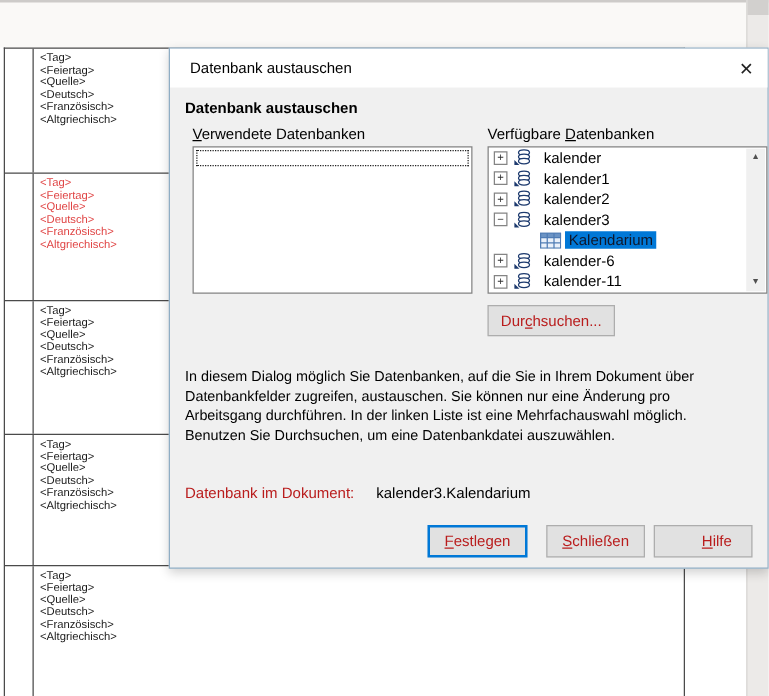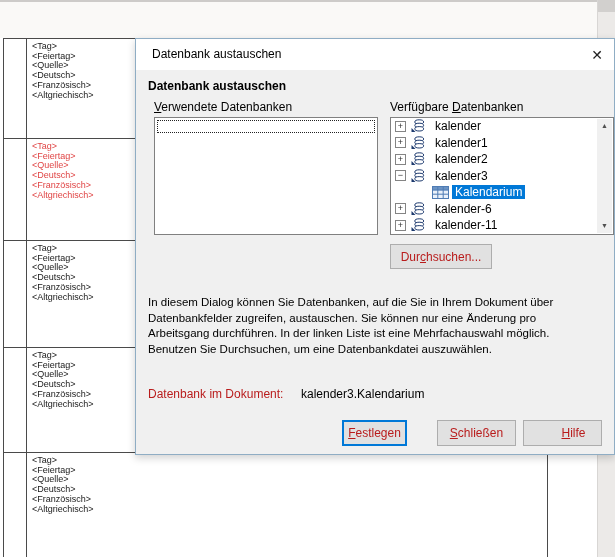--- a/index.html
+++ b/index.html
@@ -76,39 +76,39 @@
   .trow{height:16.5px;display:flex;align-items:center;padding-left:4px;}
   .exp{
     width:9px;height:9px;border:1px solid #848484;background:#fff;box-sizing:content-box;
     display:flex;align-items:center;justify-content:center;
     font-size:9px;line-height:9px;color:#333;flex:0 0 auto;
   }
   .dbicon{margin-left:5px;flex:0 0 auto;display:flex;}
   .tlabel{margin-left:9px;font-size:12px;color:#000;white-space:nowrap;}
   .trow.child{padding-left:41px;}
   .trow.child .tlabel{margin-left:3px;}
-  .tlabel.selected{background:#0078d7;color:#ffffff;padding:0 3px;margin-left:3px;}
+  .tlabel.selected{background:#0078d7;color:#0f172a;padding:0 3px;margin-left:3px;}
   .tableicon{flex:0 0 auto;display:flex;}
   .vscroll{
     position:absolute;right:1px;top:1px;bottom:1px;width:15px;background:#f0f0f0;
   }
   .sarrow{
     position:absolute;left:0;width:100%;height:14px;text-align:center;
     font-size:7px;line-height:14px;color:#505050;cursor:pointer;
   }
   .sarrow.up{top:0;} .sarrow.down{bottom:0;}
 
   .btn{
     position:absolute;height:26px;background:#e1e1e1;border:1px solid #adadad;
     font-size:12px;color:#b91c1c;font-family:"Liberation Sans",sans-serif;cursor:pointer;
     box-sizing:border-box;padding:0;
   }
   .btn.browse{left:254px;top:205px;width:102px;height:25px;}
   .btn.primary{border:2px solid #0078d7;}
-  .btn.festlegen{left:206px;top:381px;width:65px;}
+  .btn.festlegen{left:206px;top:381px;width:80px;}
   .btn.schliessen{left:301px;top:381px;width:79px;}
   .btn.hilfe{left:387px;top:381px;width:79px;padding-left:22px;}
 
   .desc{position:absolute;left:12px;top:256px;}
   .dline{font-size:11.5px;line-height:15.6px;color:#000;white-space:nowrap;}
 
   .dblabel{position:absolute;left:12px;top:348px;font-size:12px;color:#b91c1c;white-space:nowrap;}
   .dbvalue{position:absolute;left:165px;top:348px;font-size:12px;color:#000;white-space:nowrap;}
 </style>
 </head>
@@ -291,21 +291,21 @@
     </div>
     <div class="vscroll">
       <span class="sarrow up">▲</span>
       <span class="sarrow down">▼</span>
     </div>
   </div>
 
   <button class="btn browse"><span>Dur</span><span class="u">c</span><span>hsuchen...</span></button>
 
   <div class="desc">
-    <div class="dline">In diesem Dialog können Sie Datenbanken, auf die Sie in Ihrem Dokument über</div>
+    <div class="dline">In diesem Dialog möglich Sie Datenbanken, auf die Sie in Ihrem Dokument über</div>
     <div class="dline">Datenbankfelder zugreifen, austauschen. Sie können nur eine Änderung pro</div>
     <div class="dline">Arbeitsgang durchführen. In der linken Liste ist eine Mehrfachauswahl möglich.</div>
     <div class="dline">Benutzen Sie Durchsuchen, um eine Datenbankdatei auszuwählen.</div>
   </div>
 
   <span class="dblabel">Datenbank im Dokument:</span>
   <span class="dbvalue">kalender3.Kalendarium</span>
 
   <button class="btn primary festlegen"><span></span><span class="u">F</span><span>estlegen</span></button>
   <button class="btn schliessen"><span></span><span class="u">S</span><span>chließen</span></button>

